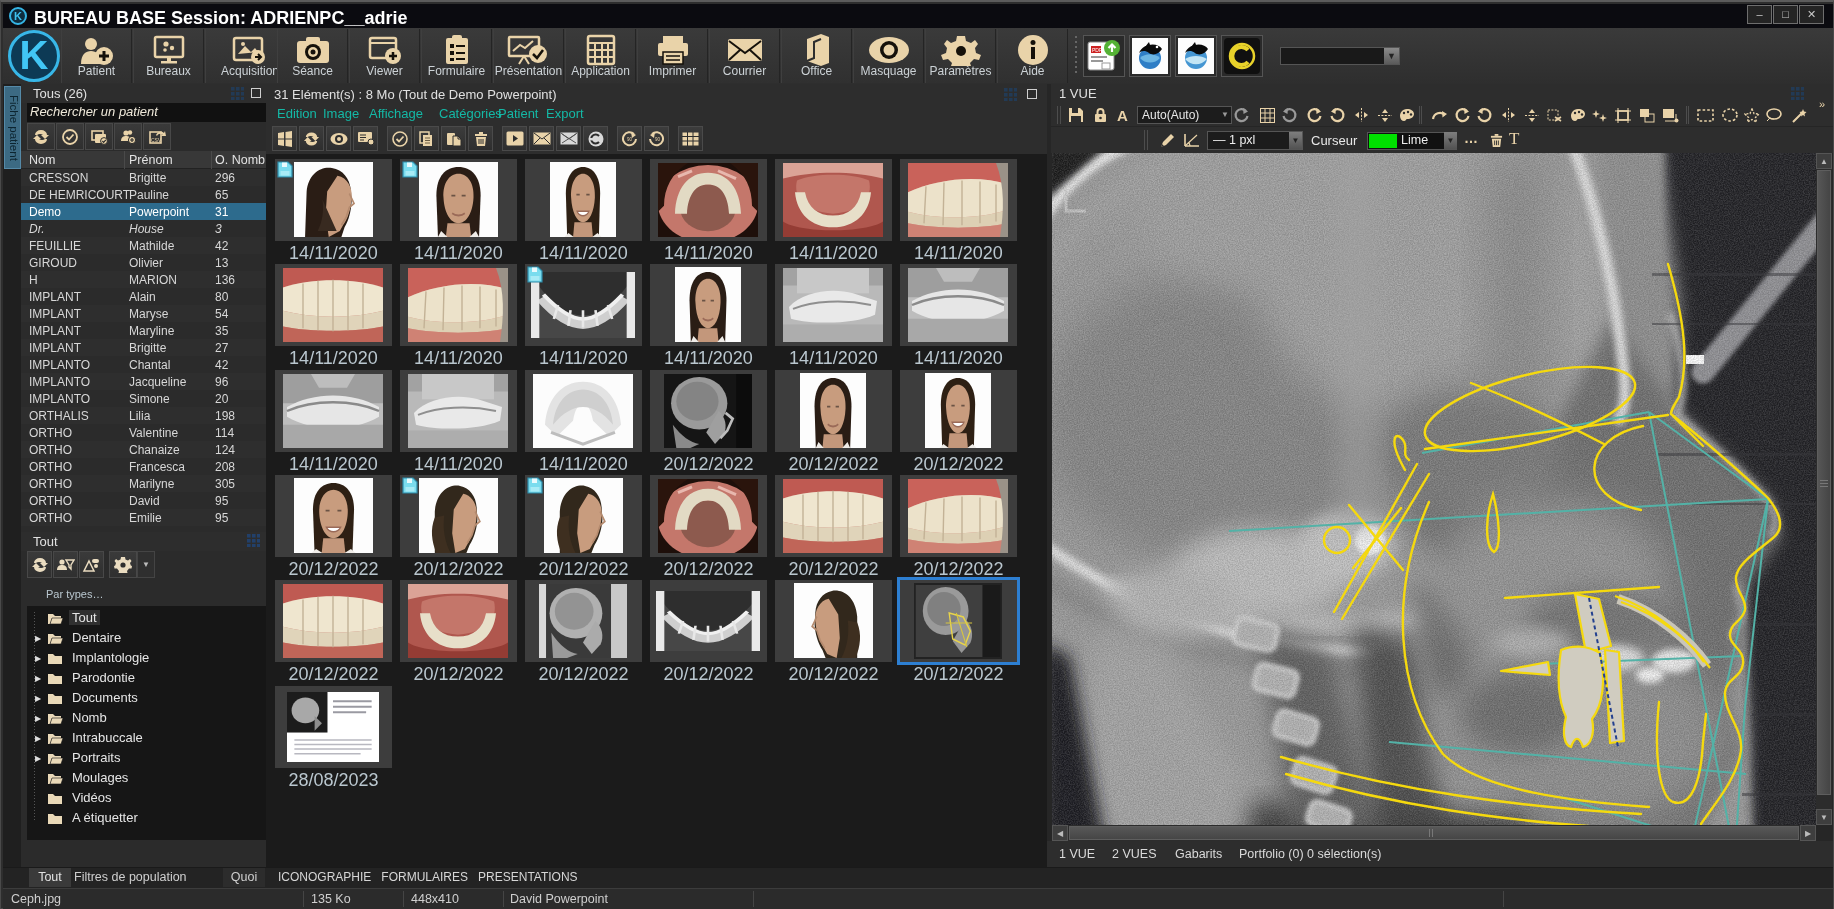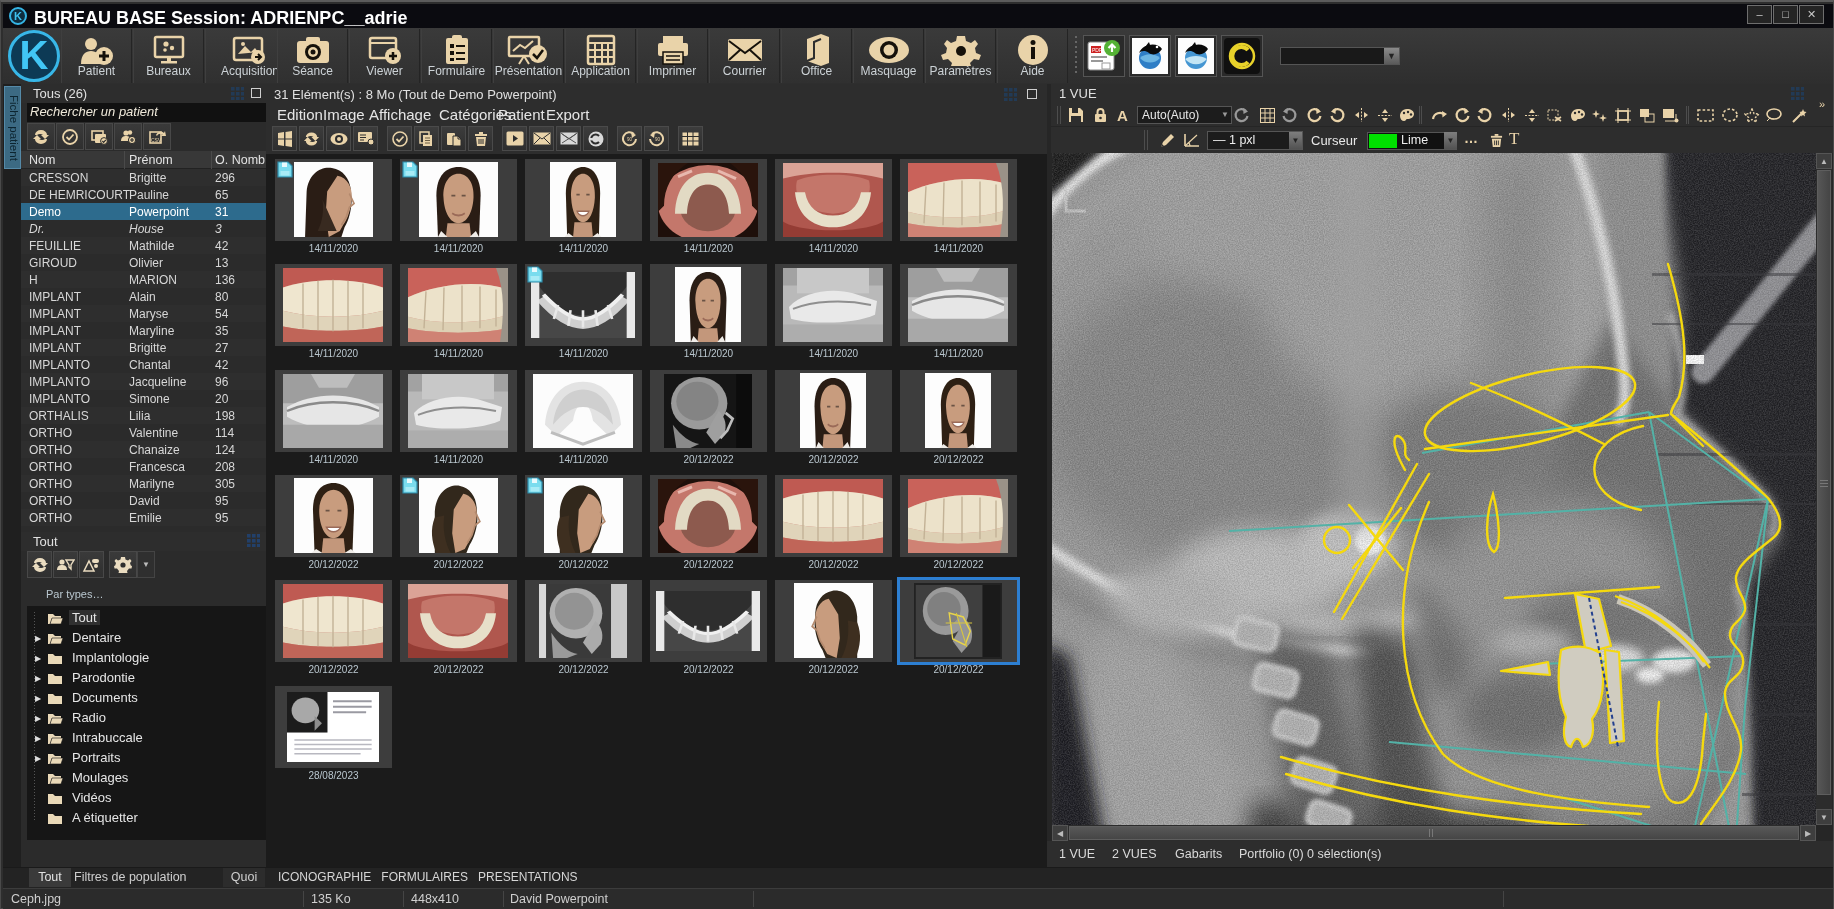--- a/index.html
+++ b/index.html
@@ -7,23 +7,23 @@
 .ab{position:absolute;}
 #win{position:absolute;left:0;top:0;width:1834px;height:909px;background:#2e2e2e;border:1px solid #4a4a4a;border-top:2px solid #5c5c5c;}
 .lbl{color:#ccd2d6;font-size:12px;text-align:center;}
 .tbtn{position:absolute;top:27px;height:54px;background:linear-gradient(#3a3a3a,#303030);border-right:1px solid #242424;border-left:1px solid #3f3f3f;}
 .tbtn .ic{position:absolute;left:0;right:0;top:4px;height:34px;display:flex;align-items:center;justify-content:center;}
 .tbtn .lbl{position:absolute;left:0;right:0;bottom:5px;}
 .row{position:absolute;left:0;width:100%;height:17px;font-size:12px;color:#d7d7d7;white-space:nowrap;}
 .row span{position:absolute;top:2px;}
 .c1{left:8px;}.c2{left:108px;}.c3{left:194px;}
 .tile{position:absolute;width:117px;height:82px;background:#3d3d3d;}
-.dt{position:absolute;width:117px;text-align:center;font-size:10px;color:#bac7cf;}
+.dt{position:absolute;width:117px;text-align:center;font-size:18px;color:#bac7cf;}
 .ph{position:absolute;}
-.mi{color:#e5e5e5;font-size:15px;position:absolute;top:3px;}
+.mi{color:#14b8a6;font-size:13px;position:absolute;top:3px;}
 .tb2{position:absolute;width:25px;height:25px;background:linear-gradient(#3c3c3c,#2e2e2e);border:1px solid #4a4a4a;display:flex;align-items:center;justify-content:center;}
 .tree-item{position:absolute;left:0;height:20px;font-size:13px;color:#e6e6e6;white-space:nowrap;}
 svg{display:block;}
 </style></head><body>
 <div id="win">
 <svg width="0" height="0" style="position:absolute">
       <defs>
 <linearGradient id="skin" x1="0" y1="0" x2="0" y2="1">
           <stop offset="0" stop-color="#c89c7e"></stop>
           <stop offset="1" stop-color="#b98f74"></stop>
@@ -680,21 +680,21 @@
       <span style="position:absolute;left:42px;top:1px;padding:0 3px;">Documents</span>
     </div>
     <div class="tree-item" style="left:26px;top:707px;width:239px;">
       <span style="position:absolute;left:8px;top:5px;color:#ddd;font-size:8px;">▶</span>
       <span style="position:absolute;left:20px;top:3px;">
         <svg width="17" height="13" viewBox="0 0 17 13">
           <path d="M1 2 H6 L8 4 H14 V6 H5 L3 12 H1 Z" fill="#ead9b8"></path>
           <path d="M5 6 H16 L14 12 H3 Z" fill="#ead9b8" stroke="#161616" stroke-width="0.6"></path>
         </svg>
       </span>
-      <span style="position:absolute;left:42px;top:1px;padding:0 3px;">Radio</span>
+      <span style="position:absolute;left:42px;top:1px;padding:0 3px;">Nomb</span>
     </div>
     <div class="tree-item" style="left:26px;top:727px;width:239px;">
       <span style="position:absolute;left:8px;top:5px;color:#ddd;font-size:8px;">▶</span>
       <span style="position:absolute;left:20px;top:3px;">
         <svg width="17" height="13" viewBox="0 0 17 13">
           <path d="M1 2 H6 L8 4 H14 V6 H5 L3 12 H1 Z" fill="#ead9b8"></path>
           <path d="M5 6 H16 L14 12 H3 Z" fill="#ead9b8" stroke="#161616" stroke-width="0.6"></path>
         </svg>
       </span>
       <span style="position:absolute;left:42px;top:1px;padding:0 3px;">Intrabuccale</span>

